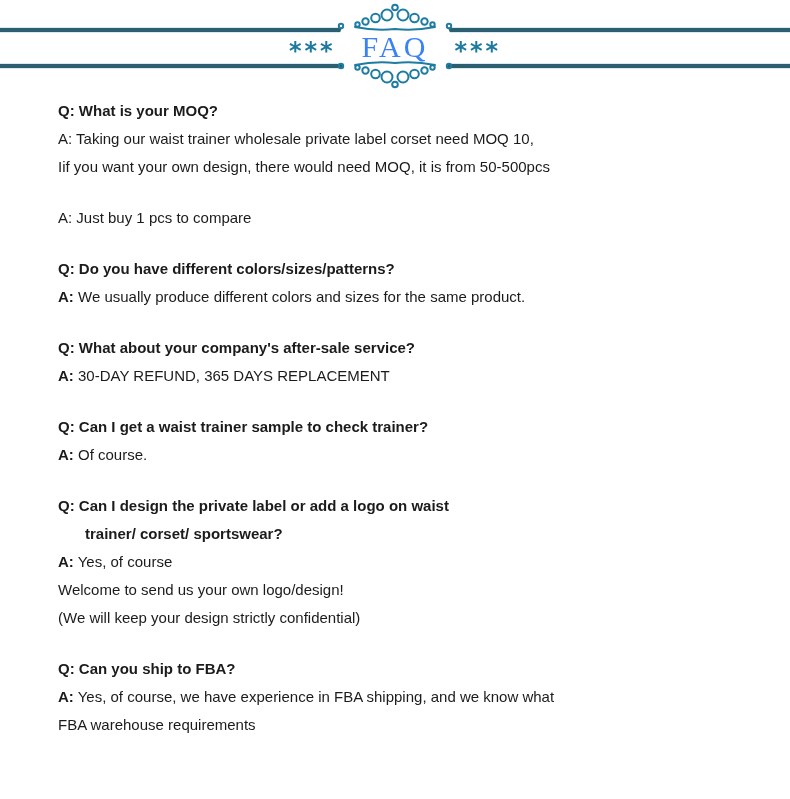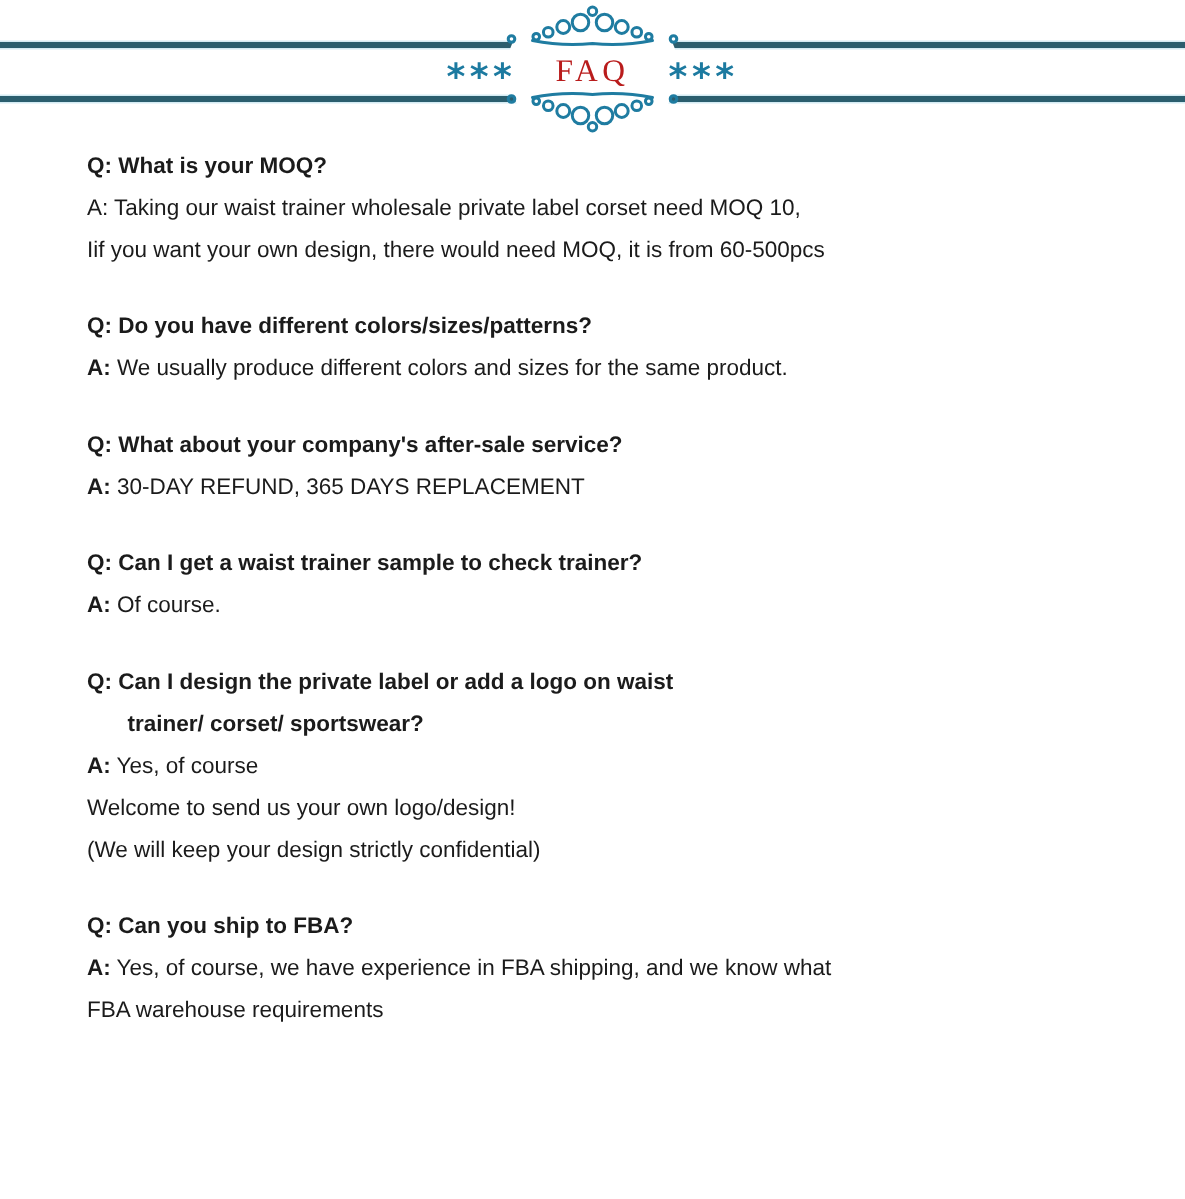--- a/index.html
+++ b/index.html
@@ -58,23 +58,23 @@
     font-family: "DejaVu Sans", sans-serif;
     font-weight: bold;
     font-size: 24px;
     letter-spacing: 3px;
     color: #1c7aa0;
     transform: translateY(0.18em);
     line-height: 1;
   }
   .faq-title {
     font-family: "Liberation Serif", "DejaVu Serif", serif;
-    font-size: 21px;
+    font-size: 30px;
     letter-spacing: 3px;
-    color: #b91c1c;
+    color: #3b82f6;
     line-height: 1;
   }
 
   
   .faq-main {
     padding: 3px 30px 0 58px;
   }
   .qa {
     margin: 0 0 23px 0;
   }
@@ -140,24 +140,25 @@
       <span class="faq-title">FAQ</span>
       <span class="stars">***</span>
     </div>
   </header>
 
   <main class="faq-main">
 
     <section class="qa">
       <p class="q">Q: What is your MOQ?</p>
       <p class="a"><span class="b"></span><span>A: Taking our waist trainer wholesale private label corset need MOQ 10,</span></p>
-      <p class="a"><span class="b"></span><span>Iif you want your own design, there would need MOQ, it is from 60-500pcs</span></p>
+      <p class="a"><span class="b"></span><span>Iif you want your own design, there would need MOQ, it is from 50-500pcs</span></p>
     </section>
 
     <section class="qa">
+      <p class="a"><span class="b"></span><span>A: Just buy 1 pcs to compare</span></p>
     </section>
 
     <section class="qa">
       <p class="q">Q: Do you have different colors/sizes/patterns?</p>
       <p class="a"><span class="b">A:</span><span> We usually produce different colors and sizes for the same product.</span></p>
     </section>
 
     <section class="qa">
       <p class="q">Q: What about your company's after-sale service?</p>
       <p class="a"><span class="b">A:</span><span> 30-DAY REFUND, 365 DAYS REPLACEMENT</span></p>

